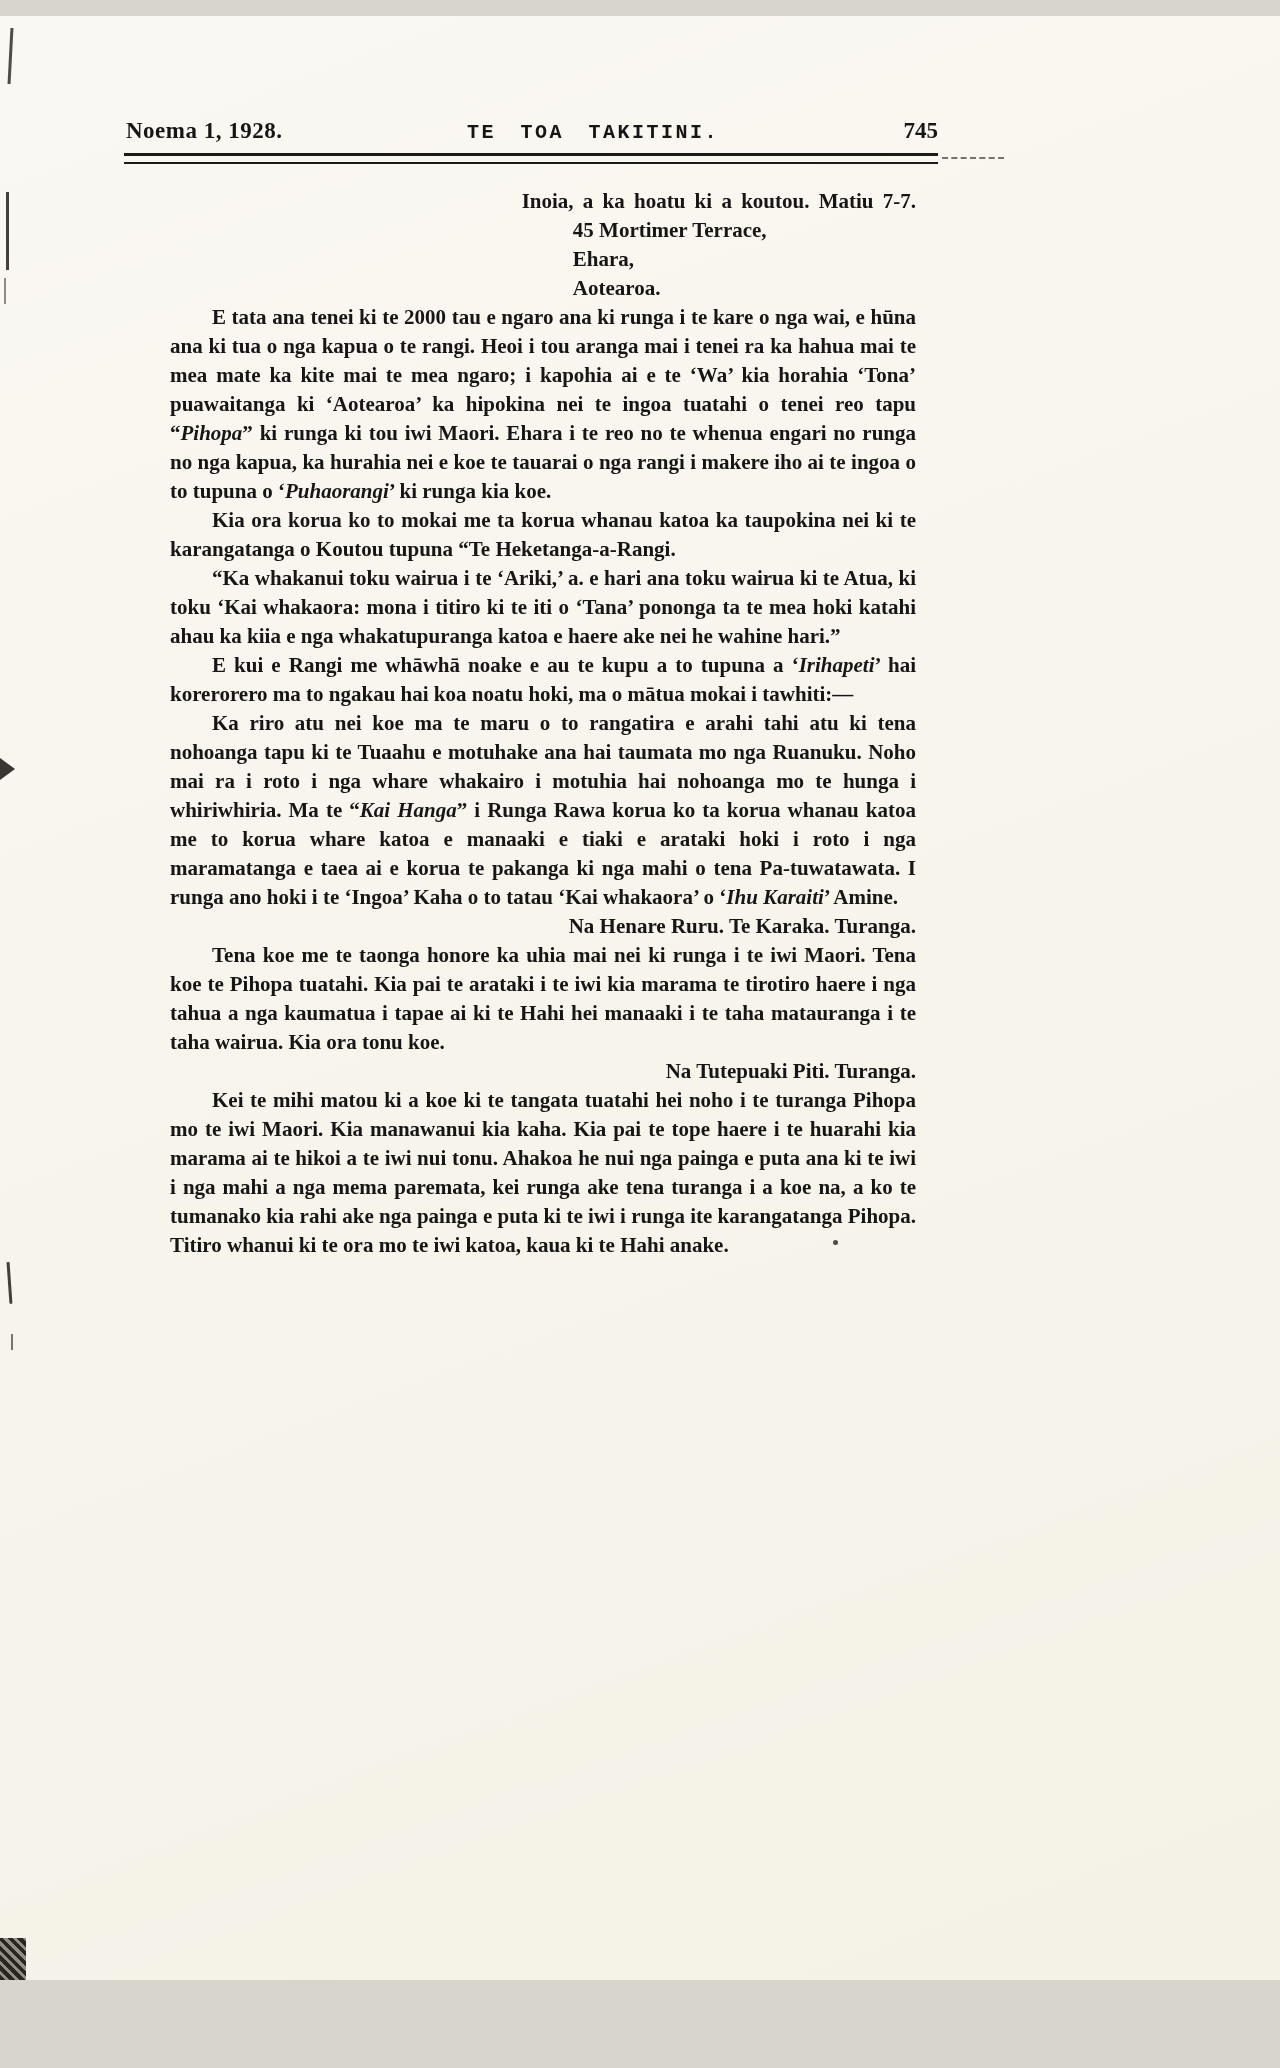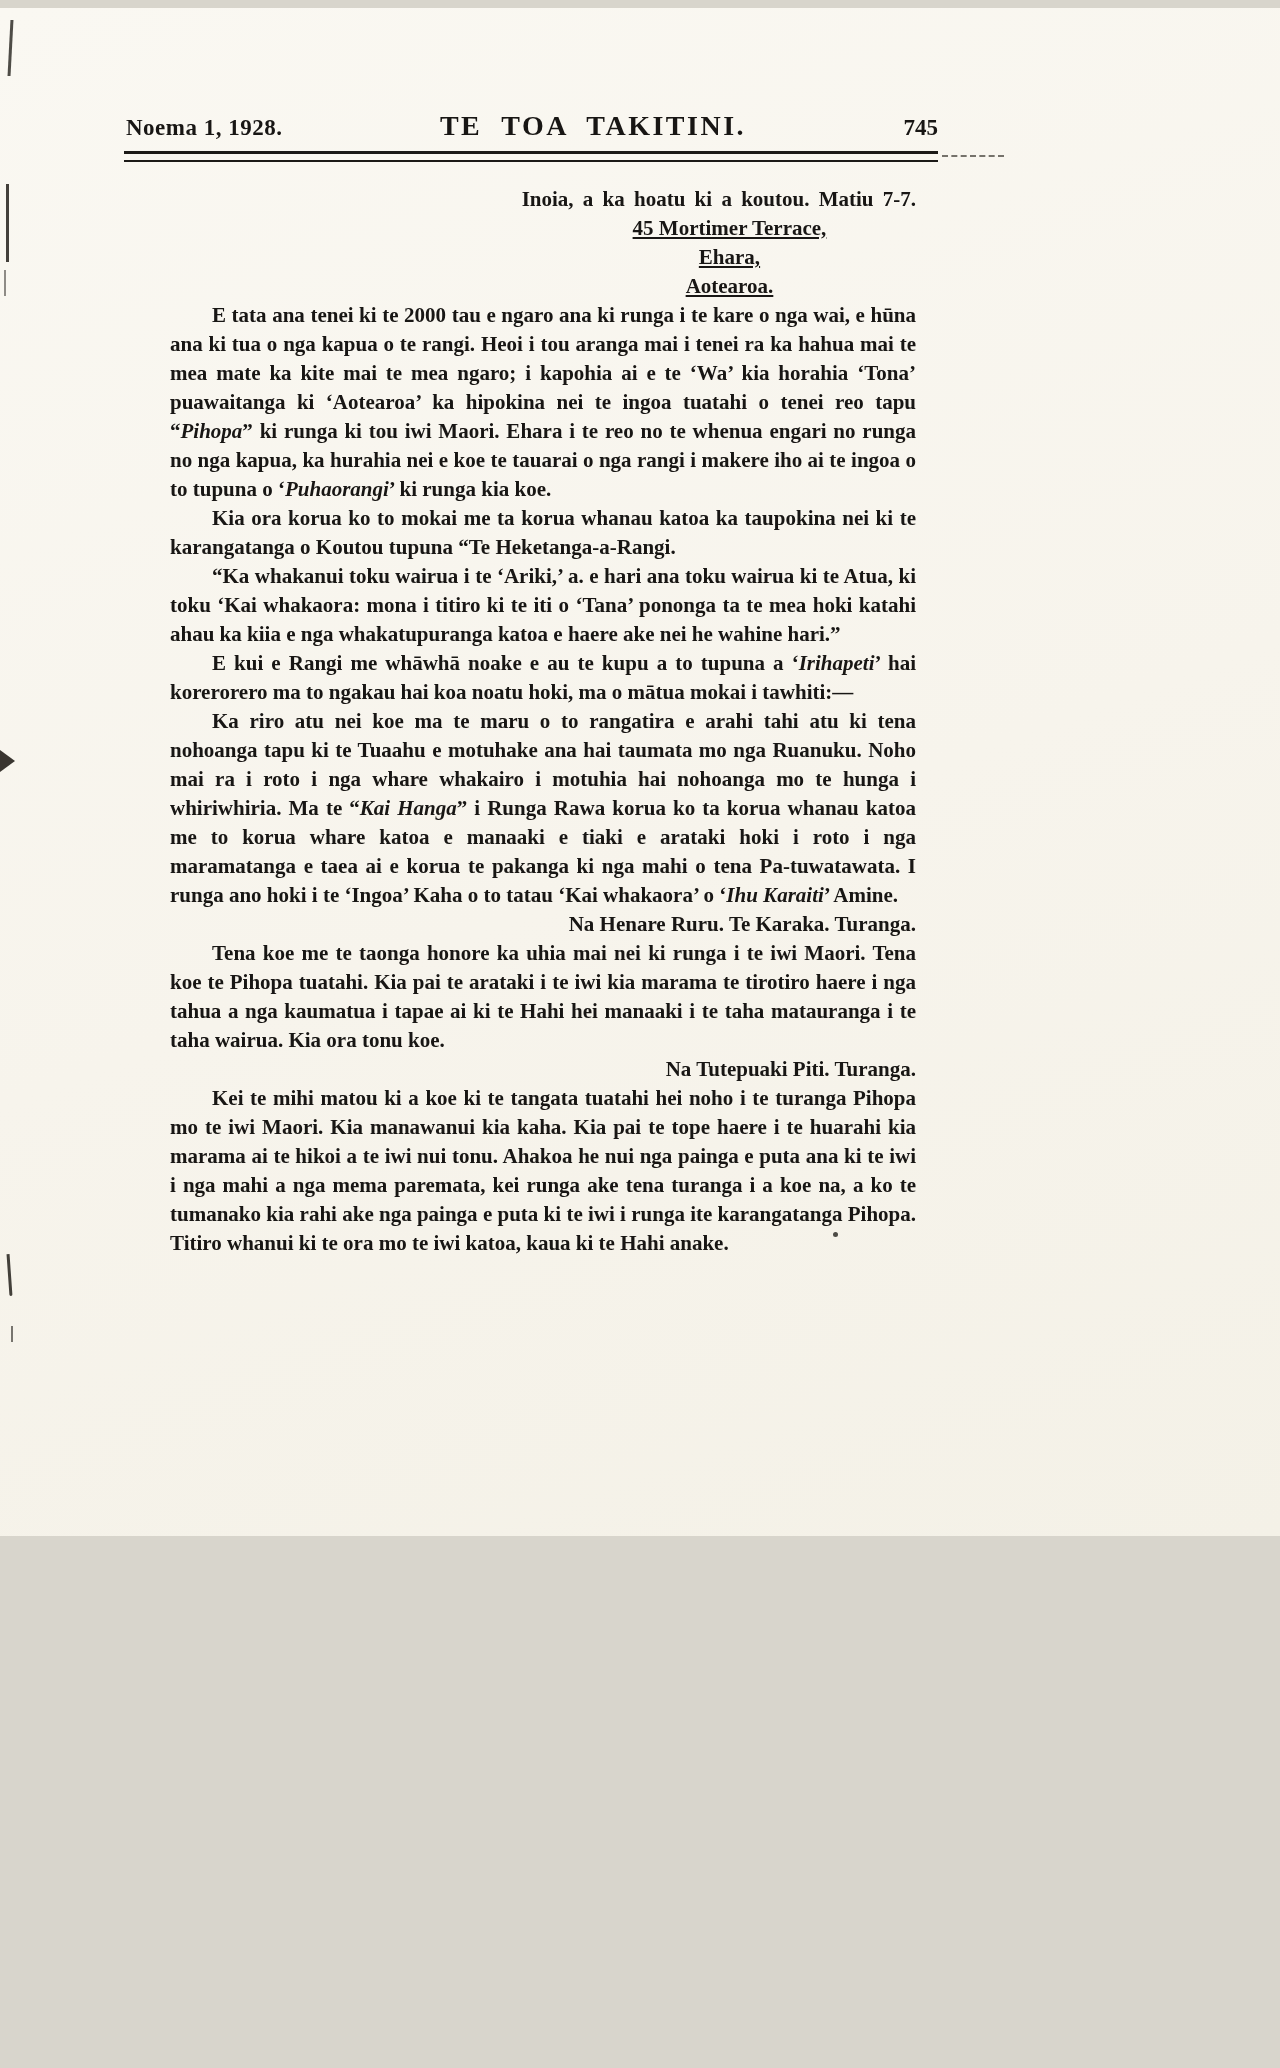--- a/index.html
+++ b/index.html
@@ -3,45 +3,46 @@
 <meta charset="utf-8">
 <style>
   html, body {
     margin: 0;
     padding: 0;
     background: #d8d5cc;
   }
   .page {
     position: relative;
     width: 1280px;
-    height: 1528px;
-    margin: 8px auto;
+    height: 1964px;
+    margin: 16px auto;
     background: linear-gradient(160deg, #faf8f2 0%, #f7f4ec 55%, #f4f1e7 100%);
     overflow: hidden;
     font-family: "Liberation Serif", "DejaVu Serif", serif;
     color: #181614;
   }
   
   .header-row {
     display: flex;
     justify-content: space-between;
     align-items: baseline;
     margin: 102px 0 0 126px;
     width: 812px;
   }
   .issue-date {
     font-size: 23px;
     font-weight: 700;
     letter-spacing: 0.5px;
   }
   .pub-title {
-    font-size: 28px;
+    font-size: 20px;
     font-weight: 700;
     letter-spacing: 2.5px;
     word-spacing: 10px;
+    font-family: Liberation Mono, monospace;
   }
   .page-number {
     font-size: 23px;
     font-weight: 700;
   }
   .rule-wrap {
     margin: 9px 0 0 124px;
     width: 880px;
     position: relative;
     height: 8px;
@@ -71,23 +72,22 @@
     font-weight: 700;
   }
   .para { margin: 0; }
   .justify { text-align: justify; }
   .indent { text-indent: 42px; }
   .flush { text-indent: 0; }
   .scripture { text-indent: 40px; text-align: right; word-spacing: 4px; }
   .address {
     margin-left: 54%;
     width: 42%;
-    text-align: center;
+    text-align: left;
     text-indent: 0;
-    text-decoration: underline;
   }
   .signature { text-indent: 0; text-align: right; }
   .it { font-style: italic; }
   
   .artifact { position: absolute; background: #23201b; }
   .art-top-tick    { left: 9px;  top: 12px;   width: 3px;  height: 56px;  opacity: .8; transform: rotate(3deg); }
   .art-left-line   { left: 6px;  top: 176px;  width: 3px;  height: 78px;  opacity: .85; }
   .art-left-line2  { left: 4px;  top: 262px;  width: 2px;  height: 26px;  opacity: .5; }
   .art-arrow {
     position: absolute;

